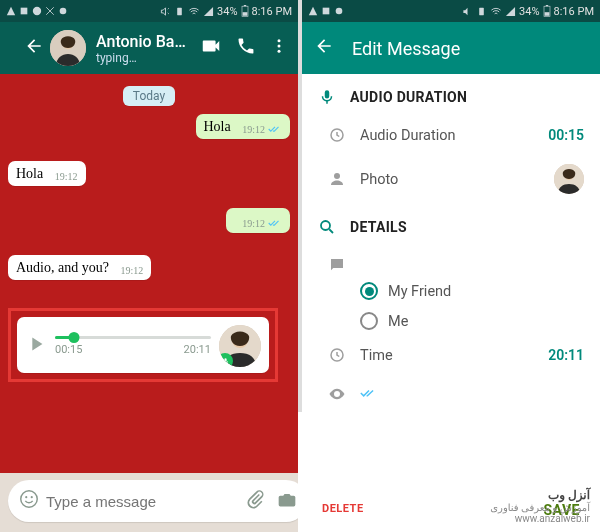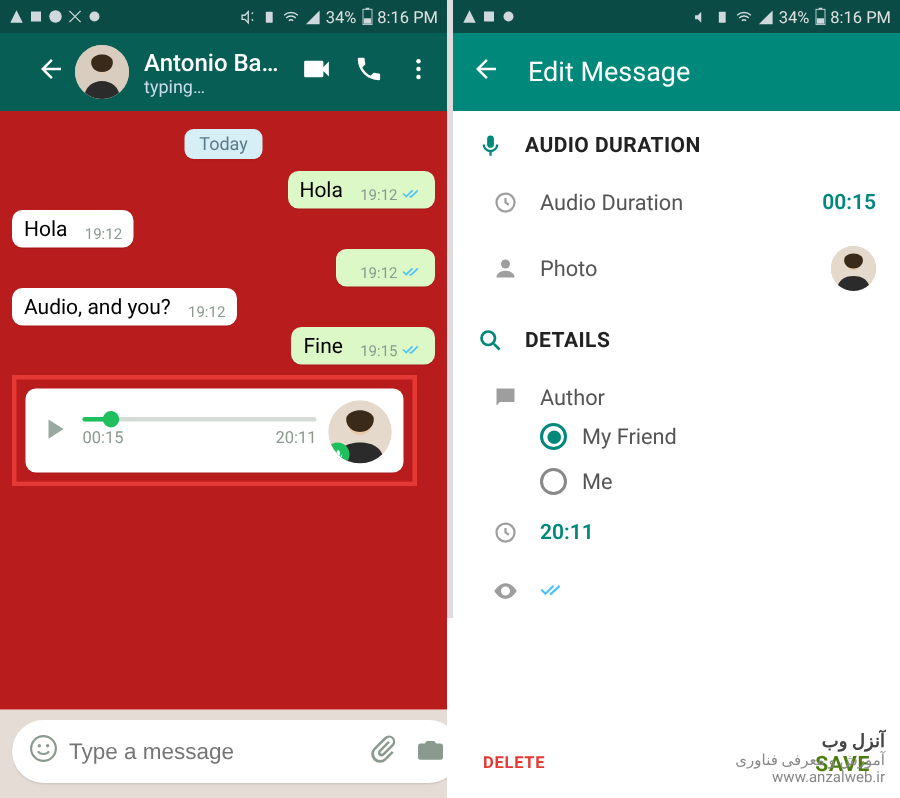--- a/index.html
+++ b/index.html
@@ -75,21 +75,21 @@
   .date-chip {
     align-self: center;
     background: #d6eef5;
     color: #5b7a88;
     font-size: 12px;
     padding: 3px 10px;
     border-radius: 6px;
     margin: 4px 0 8px;
     box-shadow: 0 1px 0 rgba(0,0,0,0.05);
   }
-  .msg { max-width: 78%; border-radius: 7px; padding: 5px 8px 4px; margin-bottom: 1px; box-shadow: 0 1px 0 rgba(0,0,0,0.08); font-size: 14px; position: relative;}
+  .msg { max-width: 78%; border-radius: 7px; padding: 5px 8px 4px; margin-bottom: 22px; box-shadow: 0 1px 0 rgba(0,0,0,0.08); font-size: 14px; position: relative; font-family: Liberation Serif, serif;}
   .msg.out { align-self: flex-end; background: #dcf8c6; }
   .msg.in  { align-self: flex-start; background: #fff; }
   .msg .meta { display: inline-flex; align-items: center; gap: 3px; font-size: 10px; color: #8a9a8f; margin-left: 8px; position: relative; top:2px;}
   .msg .txt { display:inline; }
   .ticks svg { width: 14px; height: 10px; }
   .ticks path { stroke: #4fc3f7; stroke-width: 1.6; fill: none; }
   
   .voice-wrap {
     align-self: flex-start;
     width: 270px;
@@ -261,29 +261,20 @@
         </span>
       </div>
 
       <div class="msg in">
         <span class="txt">Audio, and you?</span>
         <span class="meta">
             <span>19:12</span>
           </span>
       </div>
 
-      <div class="msg out">
-        <span class="txt">Fine</span>
-        <span class="meta">
-            <span>19:15</span>
-          <span class="ticks"><svg viewBox="0 0 20 12">
-                <path d="M1 6l3 3L10 3M7 9l2 0L15 3"></path>
-              </svg></span>
-        </span>
-      </div>
 
       <div class="voice-wrap">
         <div class="voice">
           <span class="play">
             <svg width="22" height="22" viewBox="0 0 24 24" fill="#9aa9a0">
                 <path d="M8 5v14l11-7z"></path>
               </svg>
           </span>
           <div class="track">
             <div class="track-line">
@@ -426,40 +417,40 @@
           </svg>
         <span class="lbl">DETAILS</span>
       </div>
 
       <div class="row" style="padding-bottom:2px">
         <span class="ricon">
             <svg width="18" height="18" viewBox="0 0 24 24">
               <path d="M4 4h16v12H7l-3 3z"></path>
             </svg>
           </span>
-        <span class="rlabel">Author</span>
       </div>
       <div class="radio-group">
         <div class="radio-row">
           <span class="radio checked"></span>
           <span>My Friend</span>
         </div>
         <div class="radio-row">
           <span class="radio"></span>
           <span>Me</span>
         </div>
       </div>
 
       <div class="row">
         <span class="ricon">
             <svg width="18" height="18" viewBox="0 0 24 24">
               <circle cx="12" cy="12" r="8" fill="none" stroke="#9e9e9e" stroke-width="2"></circle>
               <path d="M12 8v4l3 2" stroke="#9e9e9e" stroke-width="2" fill="none"></path>
             </svg>
           </span>
+        <span class="rlabel">Time</span>
         <span class="rvalue">20:11</span>
       </div>
 
       <div class="row">
         <span class="ricon">
             <svg width="18" height="18" viewBox="0 0 24 24">
               <path d="M12 5C6 5 2 12 2 12s4 7 10 7 10-7 10-7-4-7-10-7zm0 11a4 4 0 110-8 4 4 0 010 8z"></path>
             </svg>
           </span>
         <span class="ticks-sm"><svg viewBox="0 0 22 12">

